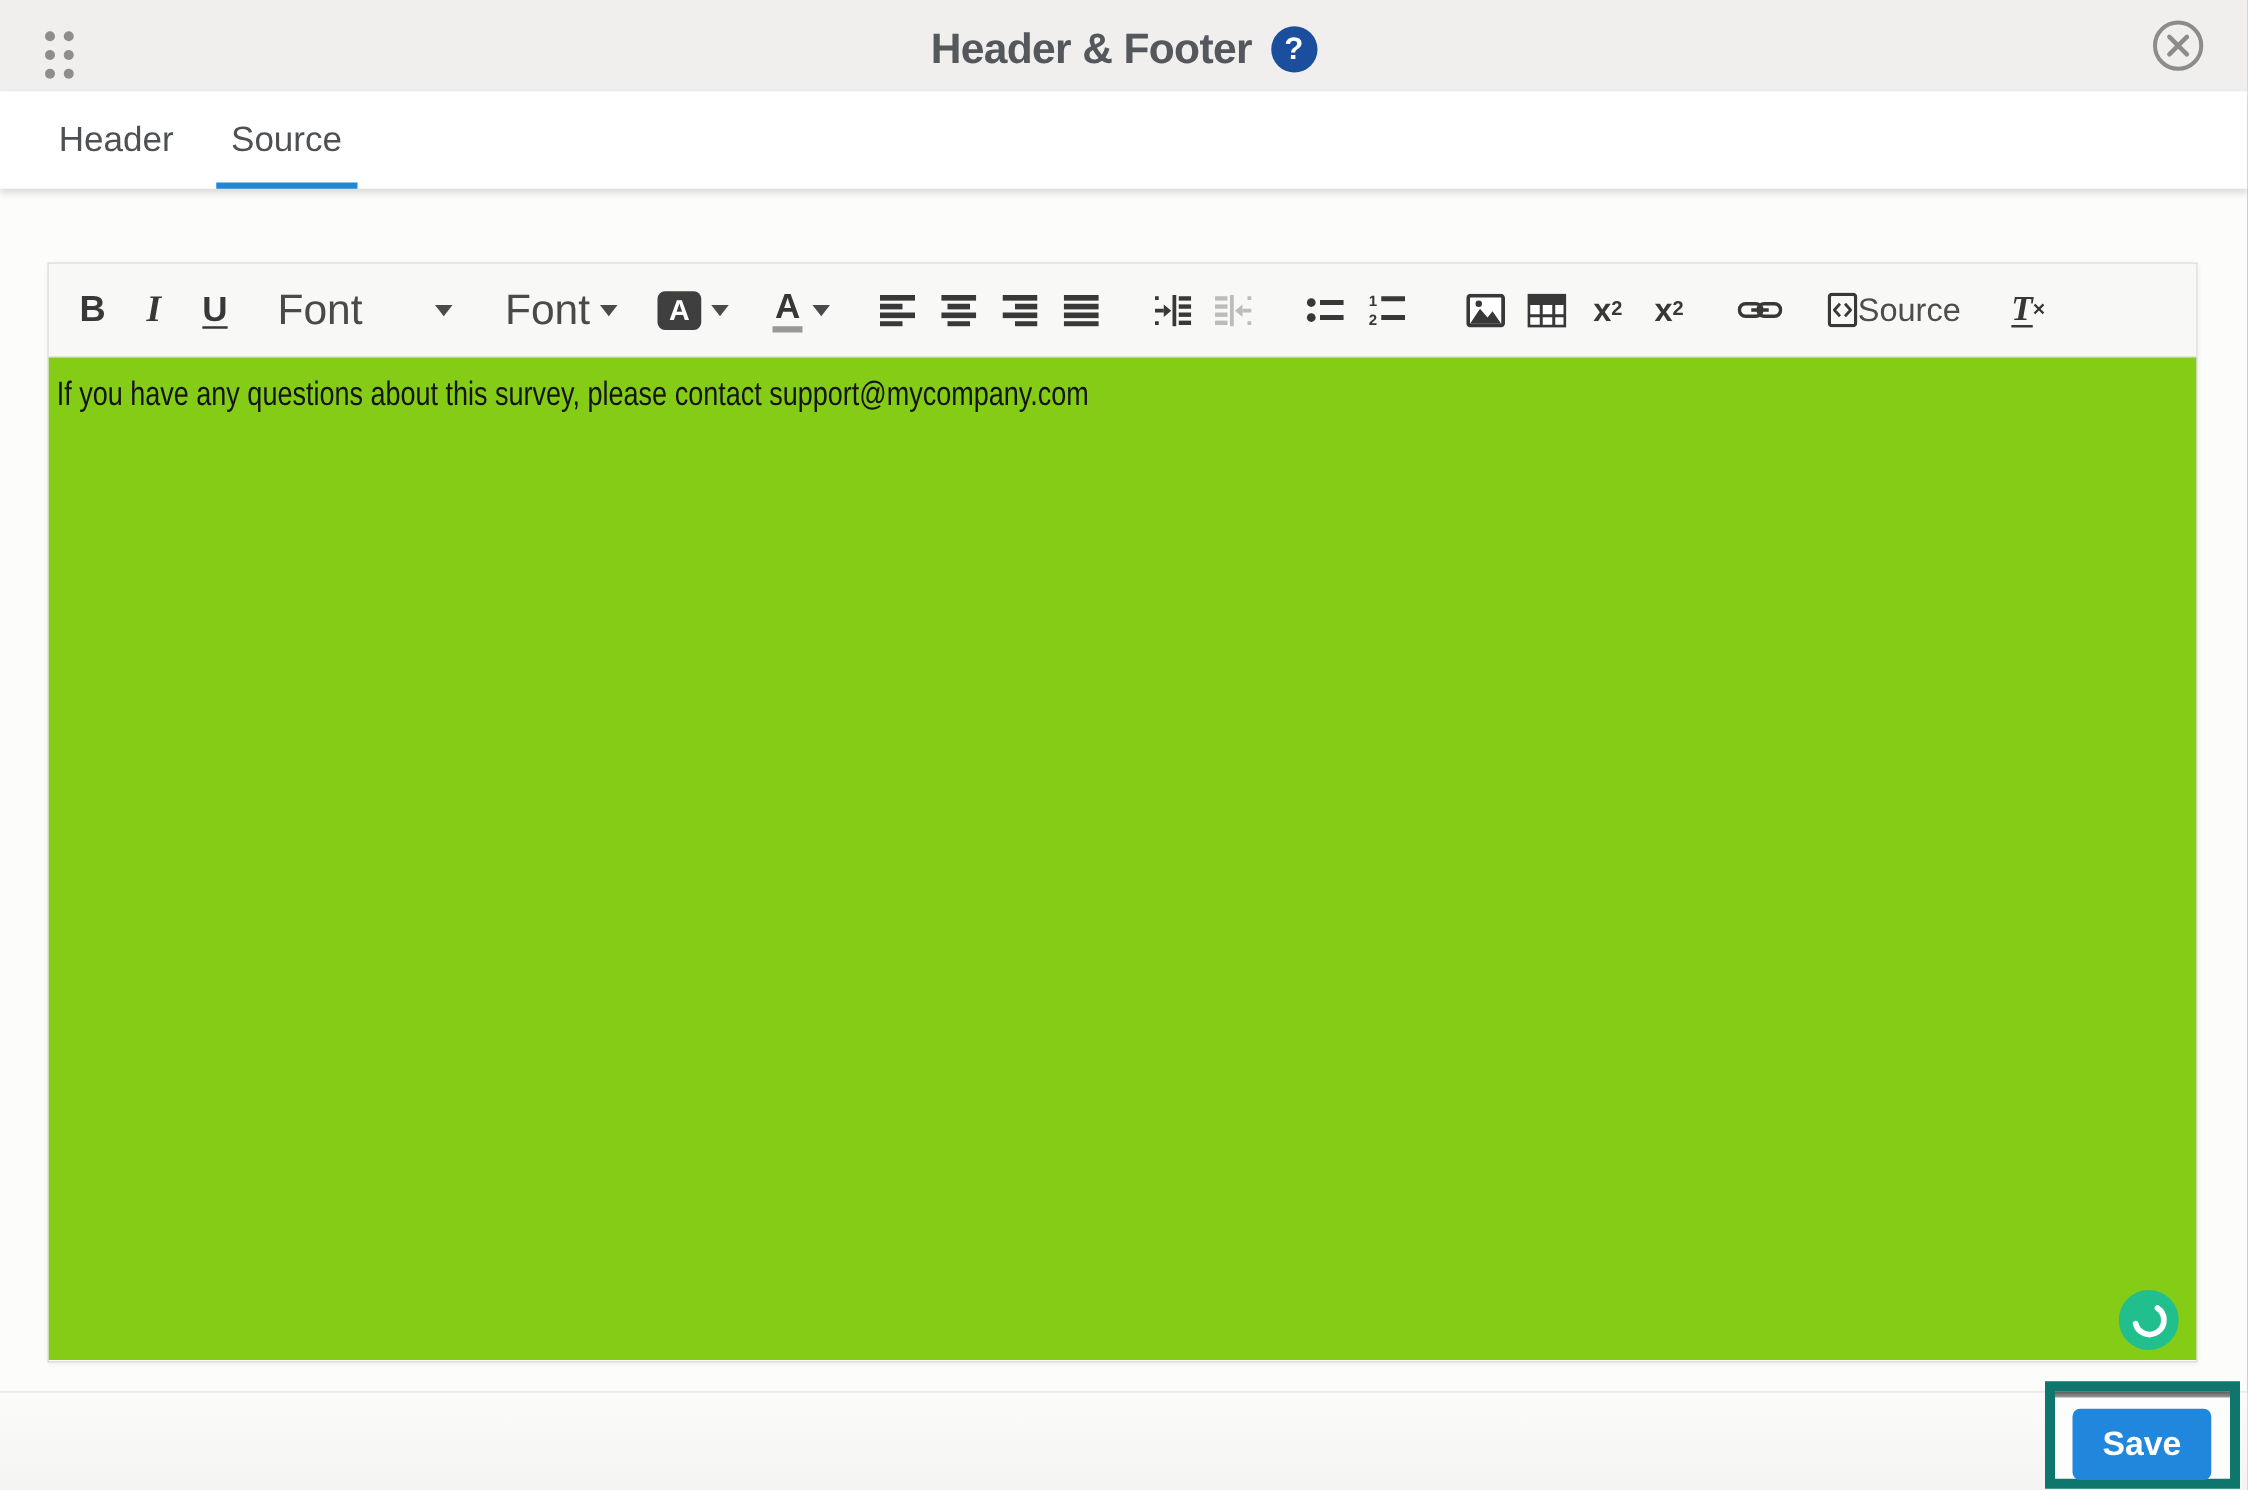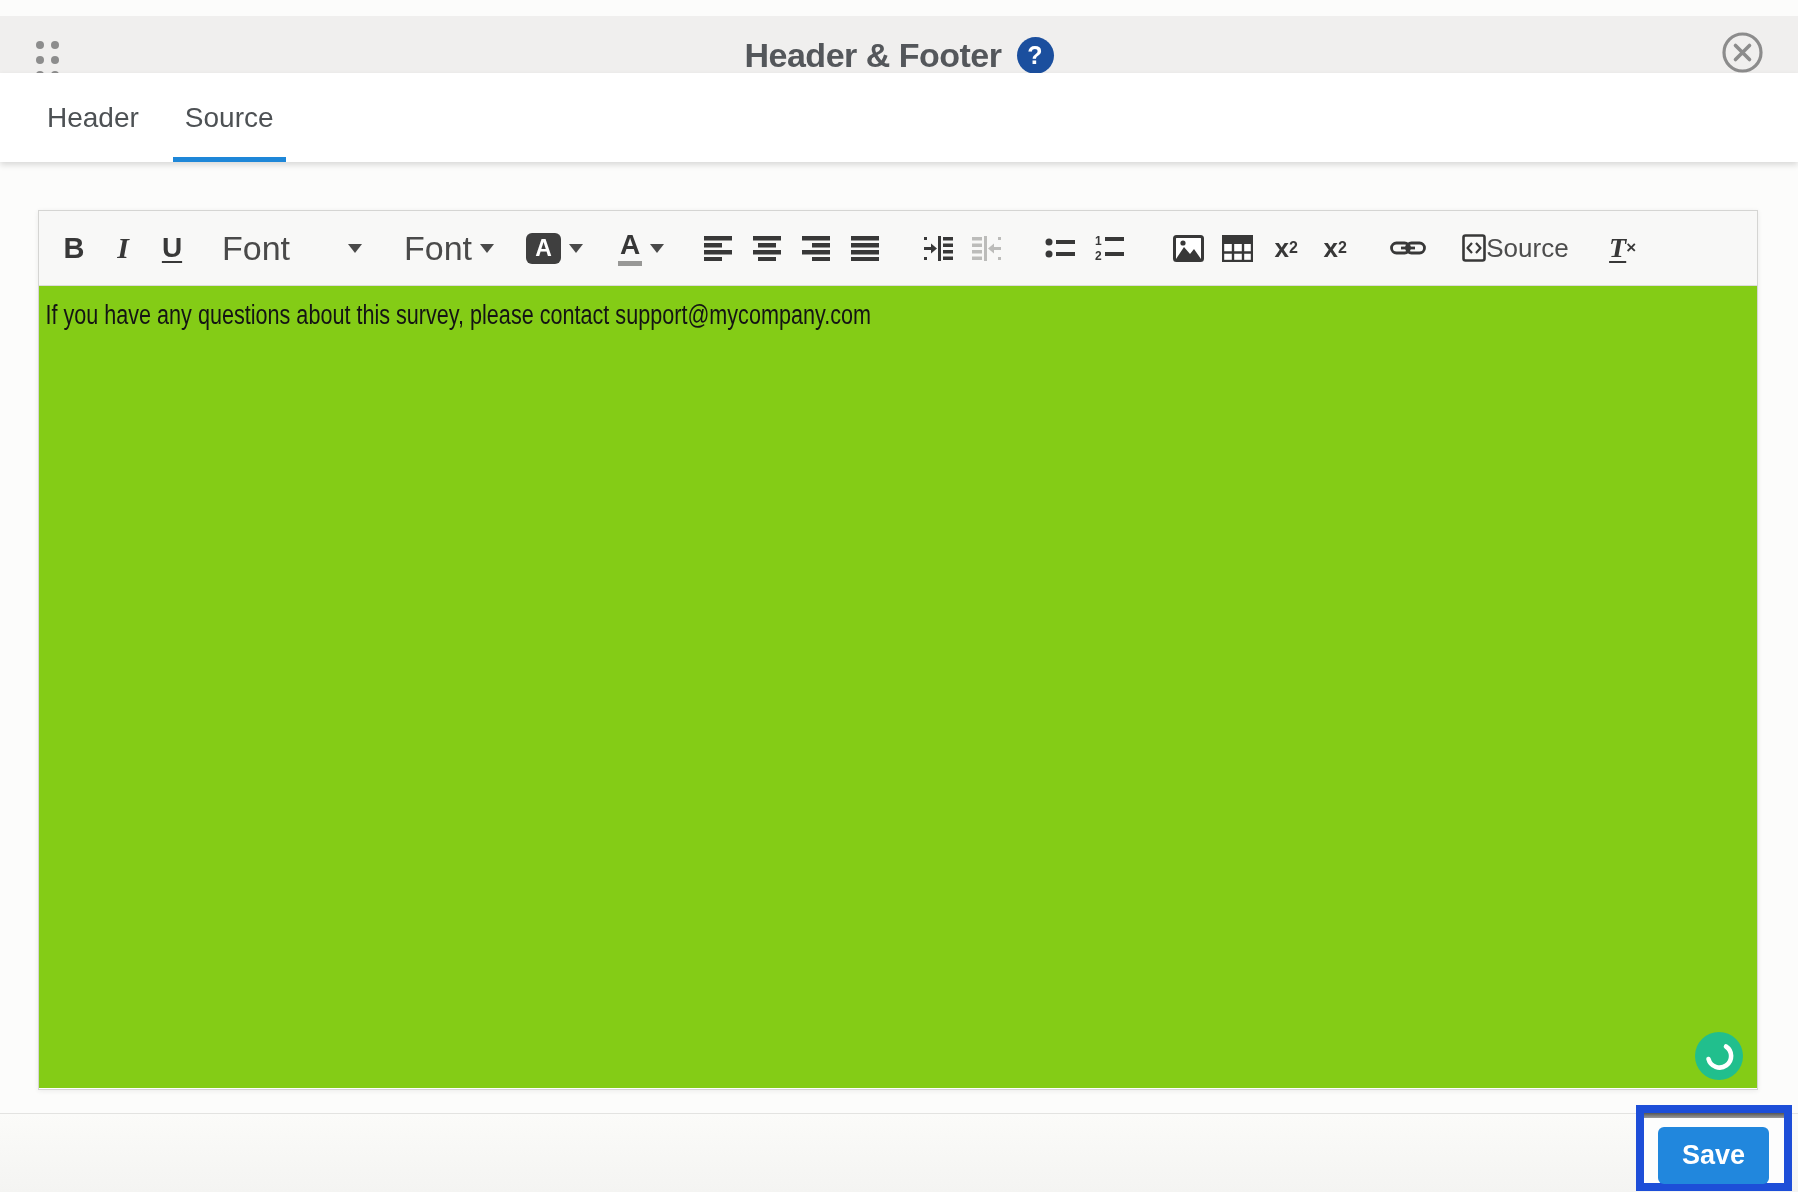--- a/index.html
+++ b/index.html
@@ -5,31 +5,31 @@
   * { box-sizing: border-box; margin: 0; padding: 0; }
   html,body { width:1798px; height:1192px; }
   body {
     font-family: "Liberation Sans", sans-serif;
     background:#fcfcfb;
     position:relative;
     overflow:hidden;
     color:#3c3c3c;
   }
   
-  .topbar { position:absolute; top:16px; left:0; right:0; height:78px; background:#f0efee; }
+  .topbar { position:absolute; top:0; left:0; right:0; height:78px; background:#f0efee; }
   .drag-handle { position:absolute; left:36px; top:25px; display:grid;
     grid-template-columns:repeat(2,8px); grid-auto-rows:8px; gap:7px; cursor:grab; }
   .drag-handle i { width:8px; height:8px; border-radius:50%; background:#8d8d8d; }
   .title-wrap { position:absolute; inset:0; display:flex; align-items:center; justify-content:center; gap:15px; }
   .dialog-title { font-size:34px; font-weight:bold; color:#54575b; letter-spacing:-0.5px; }
   .help-btn { width:37px; height:37px; border-radius:50%; background:#1b4f9e; color:#fff;
     font-weight:bold; font-size:25px; display:flex; align-items:center; justify-content:center; cursor:pointer; }
   .close-btn { position:absolute; right:34px; top:15px; width:43px; height:43px; cursor:pointer; }
   
-  .tabbar { position:absolute; top:73px; left:0; right:0; height:89px; background:#ffffff;
+  .tabbar { position:absolute; top:73px; left:0; right:0; height:78px; background:#ffffff;
     box-shadow:0 3px 6px rgba(0,0,0,0.14); display:flex; align-items:stretch; padding-left:35px; gap:22px; z-index:2; }
   .tab { position:relative; display:flex; align-items:center; padding:0 12px;
     font-size:28px; color:#4d5154; cursor:pointer; }
   .tab.active::after { content:""; position:absolute; left:0; right:0; bottom:0; height:5px; background:#1e87d8; }
   
   .editor { position:absolute; left:38px; top:210px; width:1720px; height:880px;
     background:#fff; border:1px solid #d5d5d3; box-shadow:0 1px 5px rgba(0,0,0,0.07); }
   .toolbar { height:75px; background:#f8f8f7; border-bottom:1px solid #dcdcda;
     display:flex; align-items:center; padding-left:16px; }
   .tbtn { min-width:38px; height:52px; display:flex; align-items:center; justify-content:center;
@@ -57,21 +57,21 @@
   .rmf .t { text-decoration:underline; text-underline-offset:4px; }
   .rmf .x { font-size:17px; font-style:normal; font-family:"Liberation Sans", sans-serif; vertical-align:-6px; }
   .content { position:relative; height:802px; background:#84cc16; cursor:text; }
   .content p { padding:14px 0 0 8px; font-size:27px; color:#141414;
     transform:scaleX(0.80); transform-origin:0 0; white-space:nowrap; }
   .fb-widget { position:absolute; right:14px; bottom:8px; width:48px; height:48px; cursor:pointer; }
   
   .footerbar { position:absolute; left:0; right:0; top:1113px; bottom:0;
     background:linear-gradient(#fbfbf9,#f4f4f2); border-top:1px solid #e3e3e1; }
   .annotation { position:absolute; left:1636px; top:1105px; width:156px; height:86px;
-    border:8px solid #1d4ed8; background:#fdfdfd; z-index:5; }
+    border:8px solid #0f766e; background:#fdfdfd; z-index:5; }
   .annotation .shadowbar { height:5px; width:100%; background:linear-gradient(#565656,#9b9b9b); }
   .save-btn { display:block; margin:9px 0 0 14px; width:111px; height:57px;
     background:#2187dd; color:#fff; border:none; border-radius:6px;
     font-family:"Liberation Sans", sans-serif; font-size:27px; font-weight:bold; cursor:pointer; }
 </style>
 </head>
 <body>
 
 <div class="topbar">
   <div class="drag-handle">

